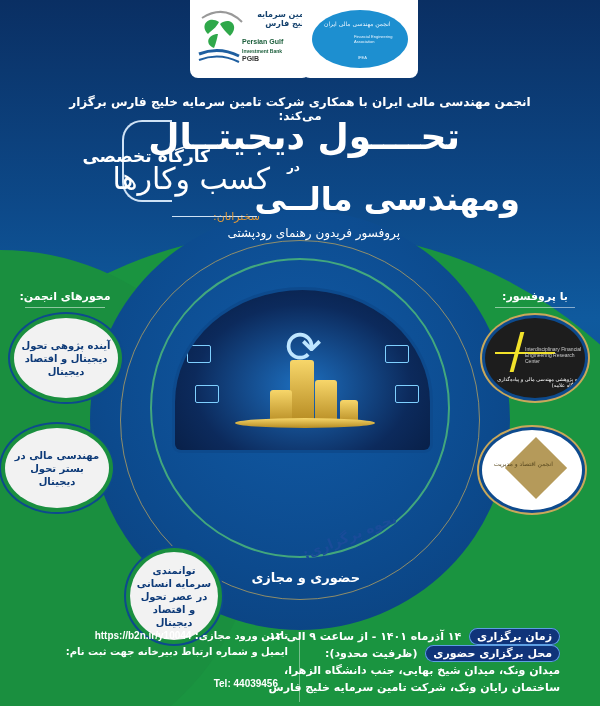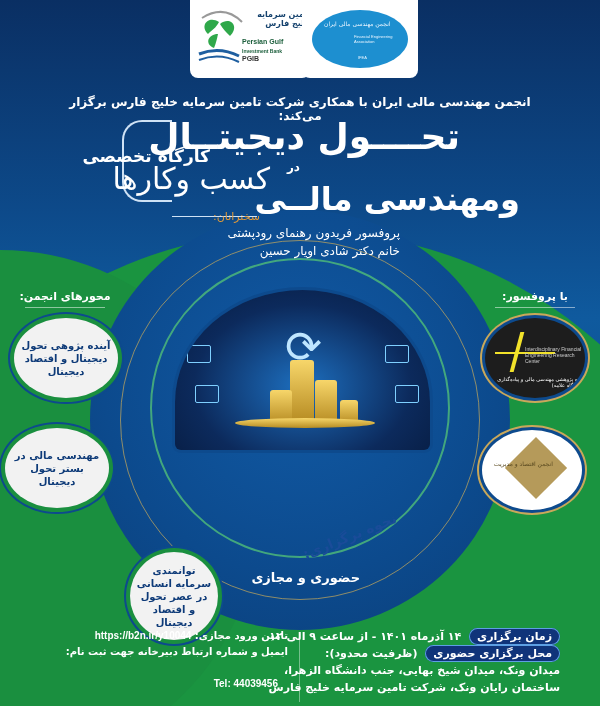--- a/index.html
+++ b/index.html
@@ -113,21 +113,20 @@
   <div class="title-bracket"></div>
   <div class="title1">تحــــول دیجیتــال</div>
   <div class="title1-sub" style="right:390px;top:146px;">کارگاه تخصصی</div>
   <div class="title2" style="right:330px;top:162px;font-size:30px;">کسب وکارها</div>
   <div class="title2-sub" style="right:300px;top:160px;font-size:12px;font-weight:bold;">در</div>
   <div class="title3" style="right:80px;top:180px;text-align:right;">ومهندسی مالــی</div>
 
   <div class="speaker-line"></div>
   <div class="speakers-label">سخنرانان:</div>
   <div class="speaker s1">پروفسور فریدون رهنمای رودپشتی</div>
-  <div class="speaker s2">خانم دکتر شادی اویار حسین</div>
 
   <div class="side-head topics-head">محورهای انجمن:</div>
   <div class="side-head partners-head">با پروفسور:</div>
 
   <div class="hero">
     <div class="refresh">⟳</div>
     <div class="screen-icon" style="left:12px;top:55px;"></div>
     <div class="screen-icon" style="left:20px;top:95px;"></div>
     <div class="screen-icon" style="left:210px;top:55px;"></div>
     <div class="screen-icon" style="left:220px;top:95px;"></div>

